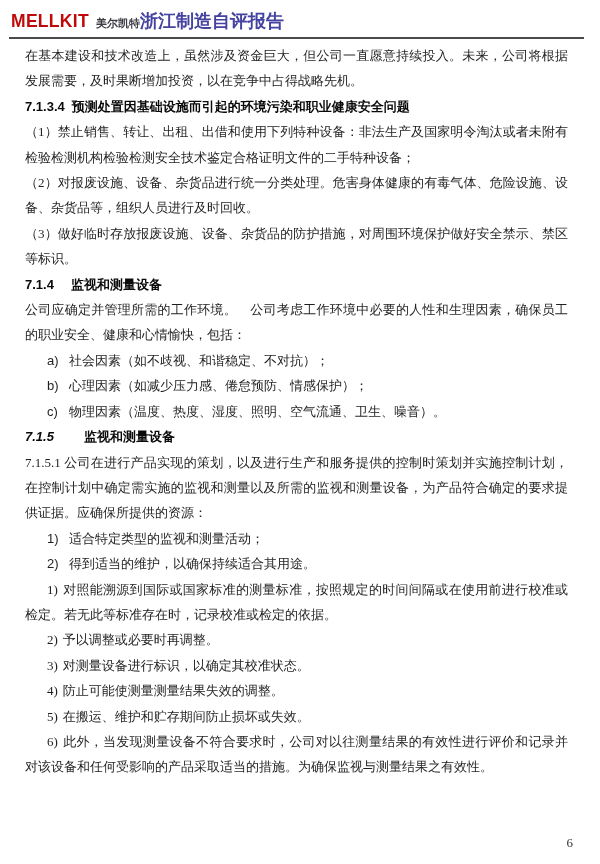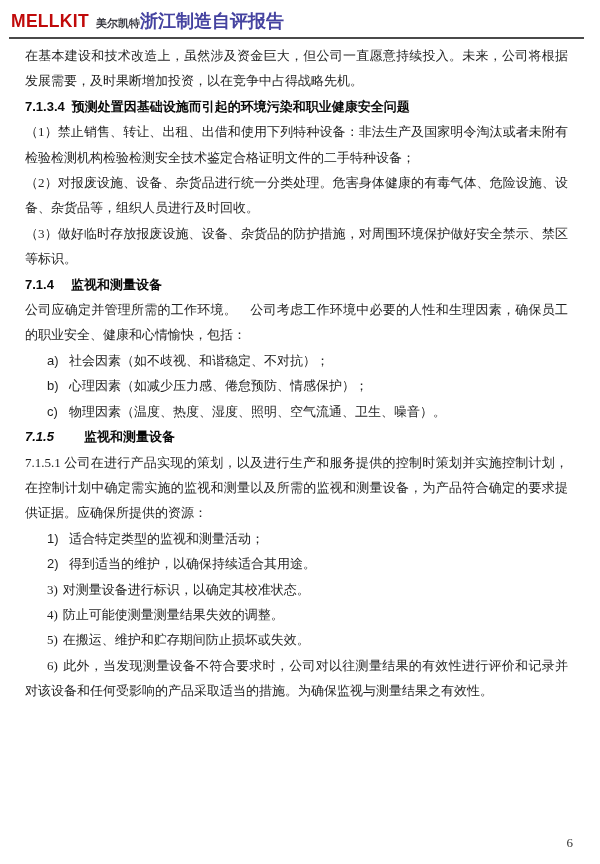--- a/index.html
+++ b/index.html
@@ -136,20 +136,26 @@
       <span class="marker">1)</span>
       <span class="txt">适合特定类型的监视和测量活动；</span>
     </div>
     <div class="li">
       <span class="marker">2)</span>
       <span class="txt">得到适当的维护，以确保持续适合其用途。</span>
     </div>
 
 
     <p class="ip">
+      <span class="ip-marker">1)</span><span>对照能溯源到国际或国家标准的测量标准，按照规定的时间间隔或在使用前进行校准或检定。若无此等标准存在时，记录校准或检定的依据。</span>
+    </p>
+    <p class="ip">
+      <span class="ip-marker">2)</span><span>予以调整或必要时再调整。</span>
+    </p>
+    <p class="ip">
       <span class="ip-marker">3)</span><span>对测量设备进行标识，以确定其校准状态。</span>
     </p>
     <p class="ip">
       <span class="ip-marker">4)</span><span>防止可能使测量测量结果失效的调整。</span>
     </p>
     <p class="ip">
       <span class="ip-marker">5)</span><span>在搬运、维护和贮存期间防止损坏或失效。</span>
     </p>
     <p class="ip">
       <span class="ip-marker">6)</span><span>此外，当发现测量设备不符合要求时，公司对以往测量结果的有效性进行评价和记录并对该设备和任何受影响的产品采取适当的措施。为确保监视与测量结果之有效性。</span>

